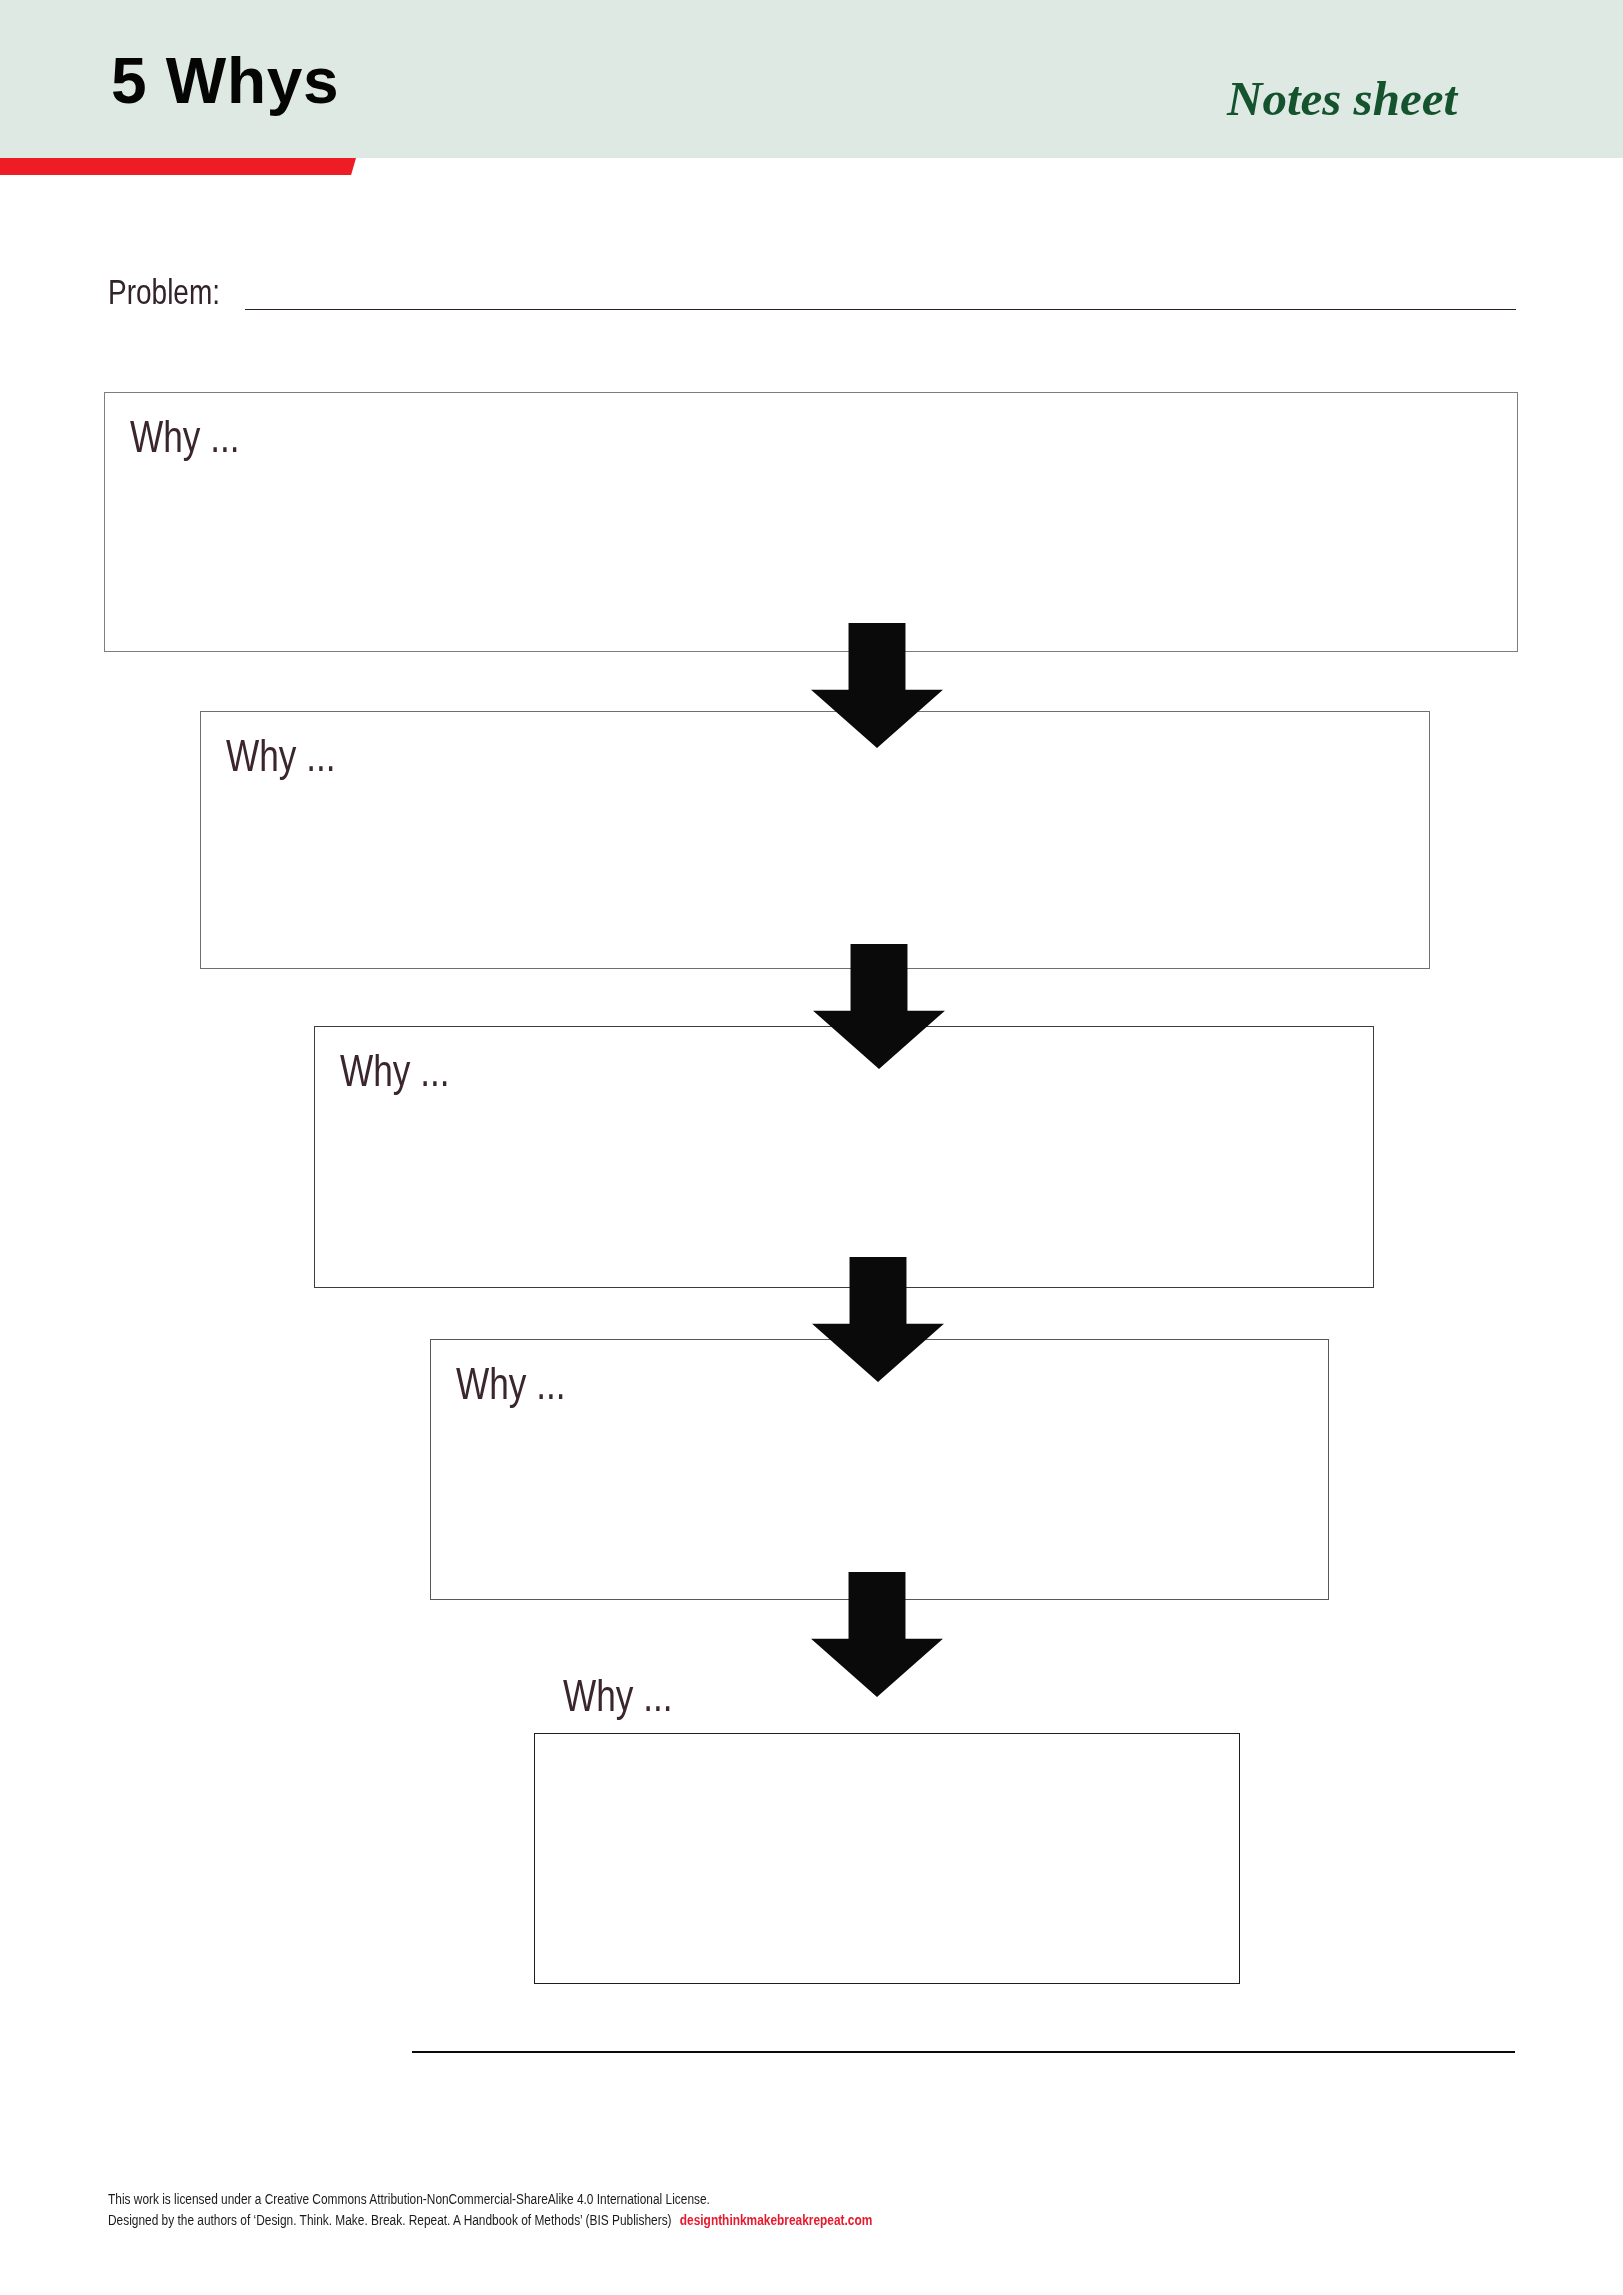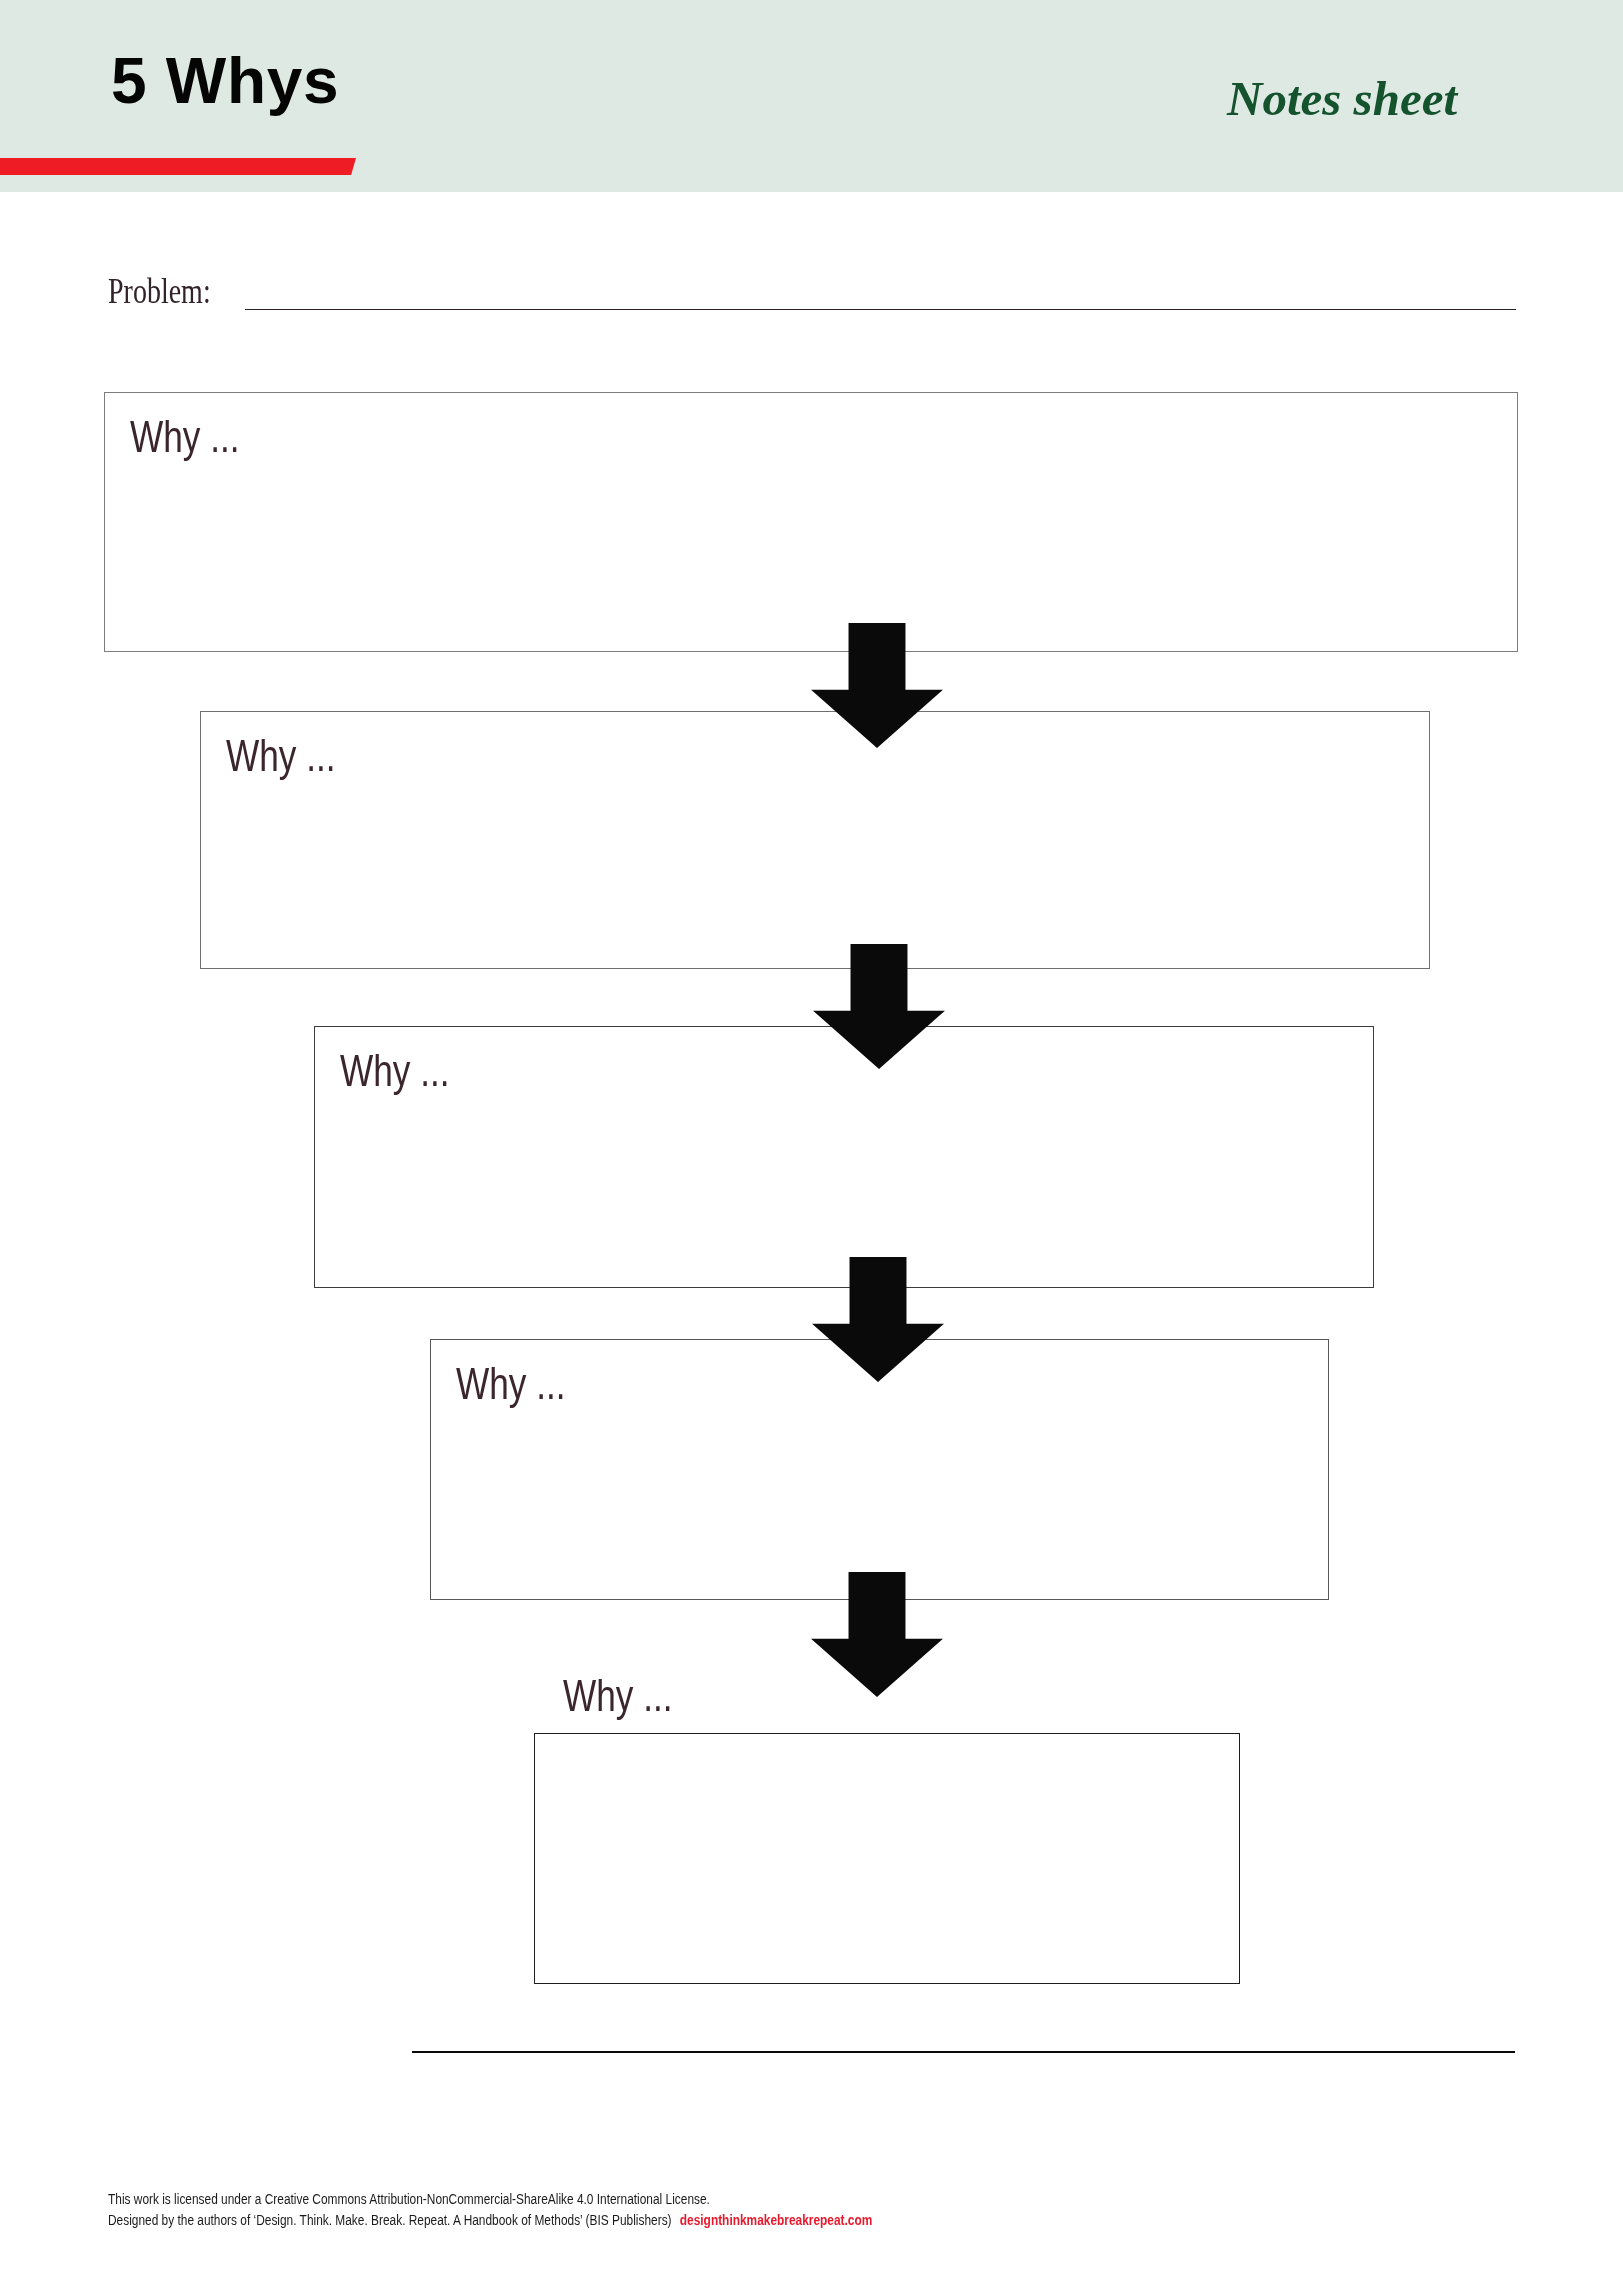--- a/index.html
+++ b/index.html
@@ -6,21 +6,21 @@
   body {
     width: 1623px; height: 2295px;
     position: relative;
     background: #ffffff;
     font-family: "Liberation Sans", sans-serif;
     overflow: hidden;
   }
   
   .band {
     position: absolute; left: 0; top: 0;
-    width: 1623px; height: 192px;
+    width: 1623px; height: 158px;
     background: #dee9e3;
   }
   .title {
     position: absolute; left: 111px; top: 49px;
     font-size: 64px; font-weight: bold; color: #050505;
     line-height: 1; letter-spacing: 0.7px; white-space: nowrap;
   }
   .subtitle {
     position: absolute; left: 1227px; top: 74px;
     font-family: "Liberation Serif", serif;
@@ -32,21 +32,21 @@
     width: 356px; height: 17.3px;
     background: #ee1c25;
     clip-path: polygon(0 0, 100% 0, 98.6% 100%, 0 100%);
   }
   
   .cond  { display: inline-block; transform: scaleX(0.80); transform-origin: 0 0; white-space: nowrap; }
   .cond85{ display: inline-block; transform: scaleX(0.85); transform-origin: 0 0; white-space: nowrap; }
   
   .problem-label {
     position: absolute; left: 108px; top: 274px;
-    font-size: 35px; color: #32232a; line-height: 1; font-family: Liberation Serif, serif;
+    font-size: 35px; color: #32232a; line-height: 1;
   }
   .problem-line {
     position: absolute; left: 245px; top: 309px;
     width: 1271px; height: 1.4px; background: #2e1f24;
   }
   
   .why-box {
     position: absolute; background: #ffffff; box-sizing: border-box;
     padding: 22px 0 0 25px;
   }

